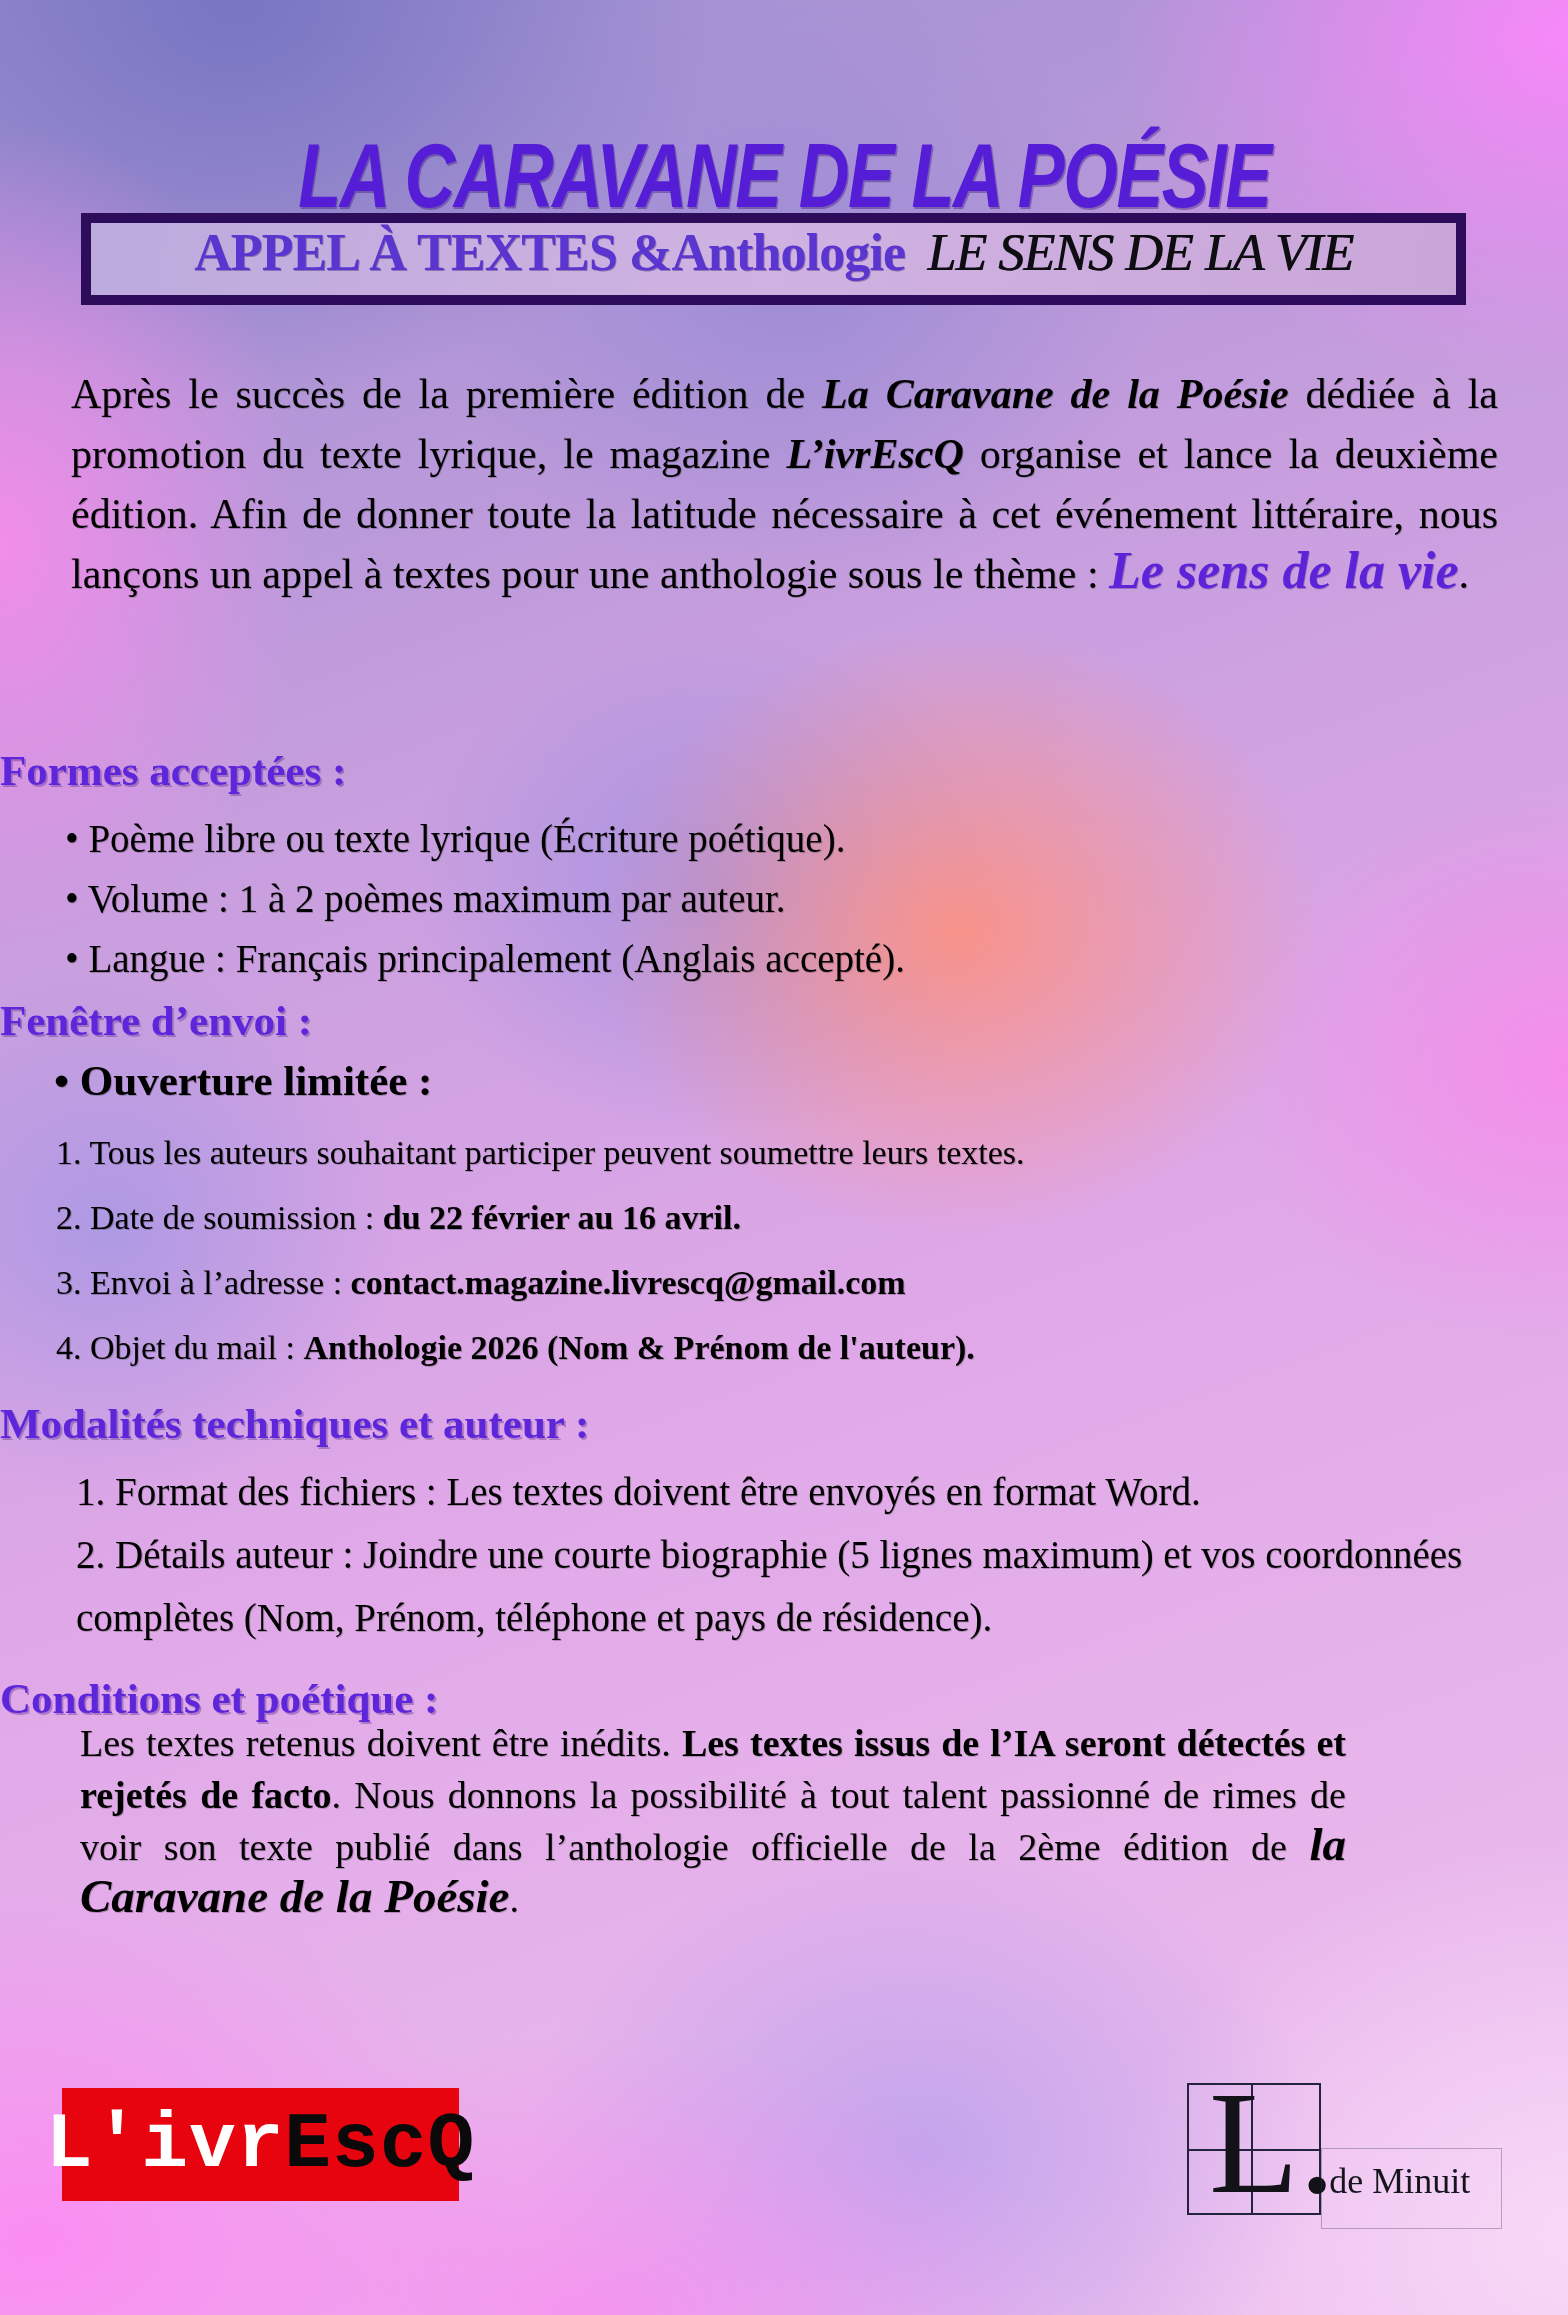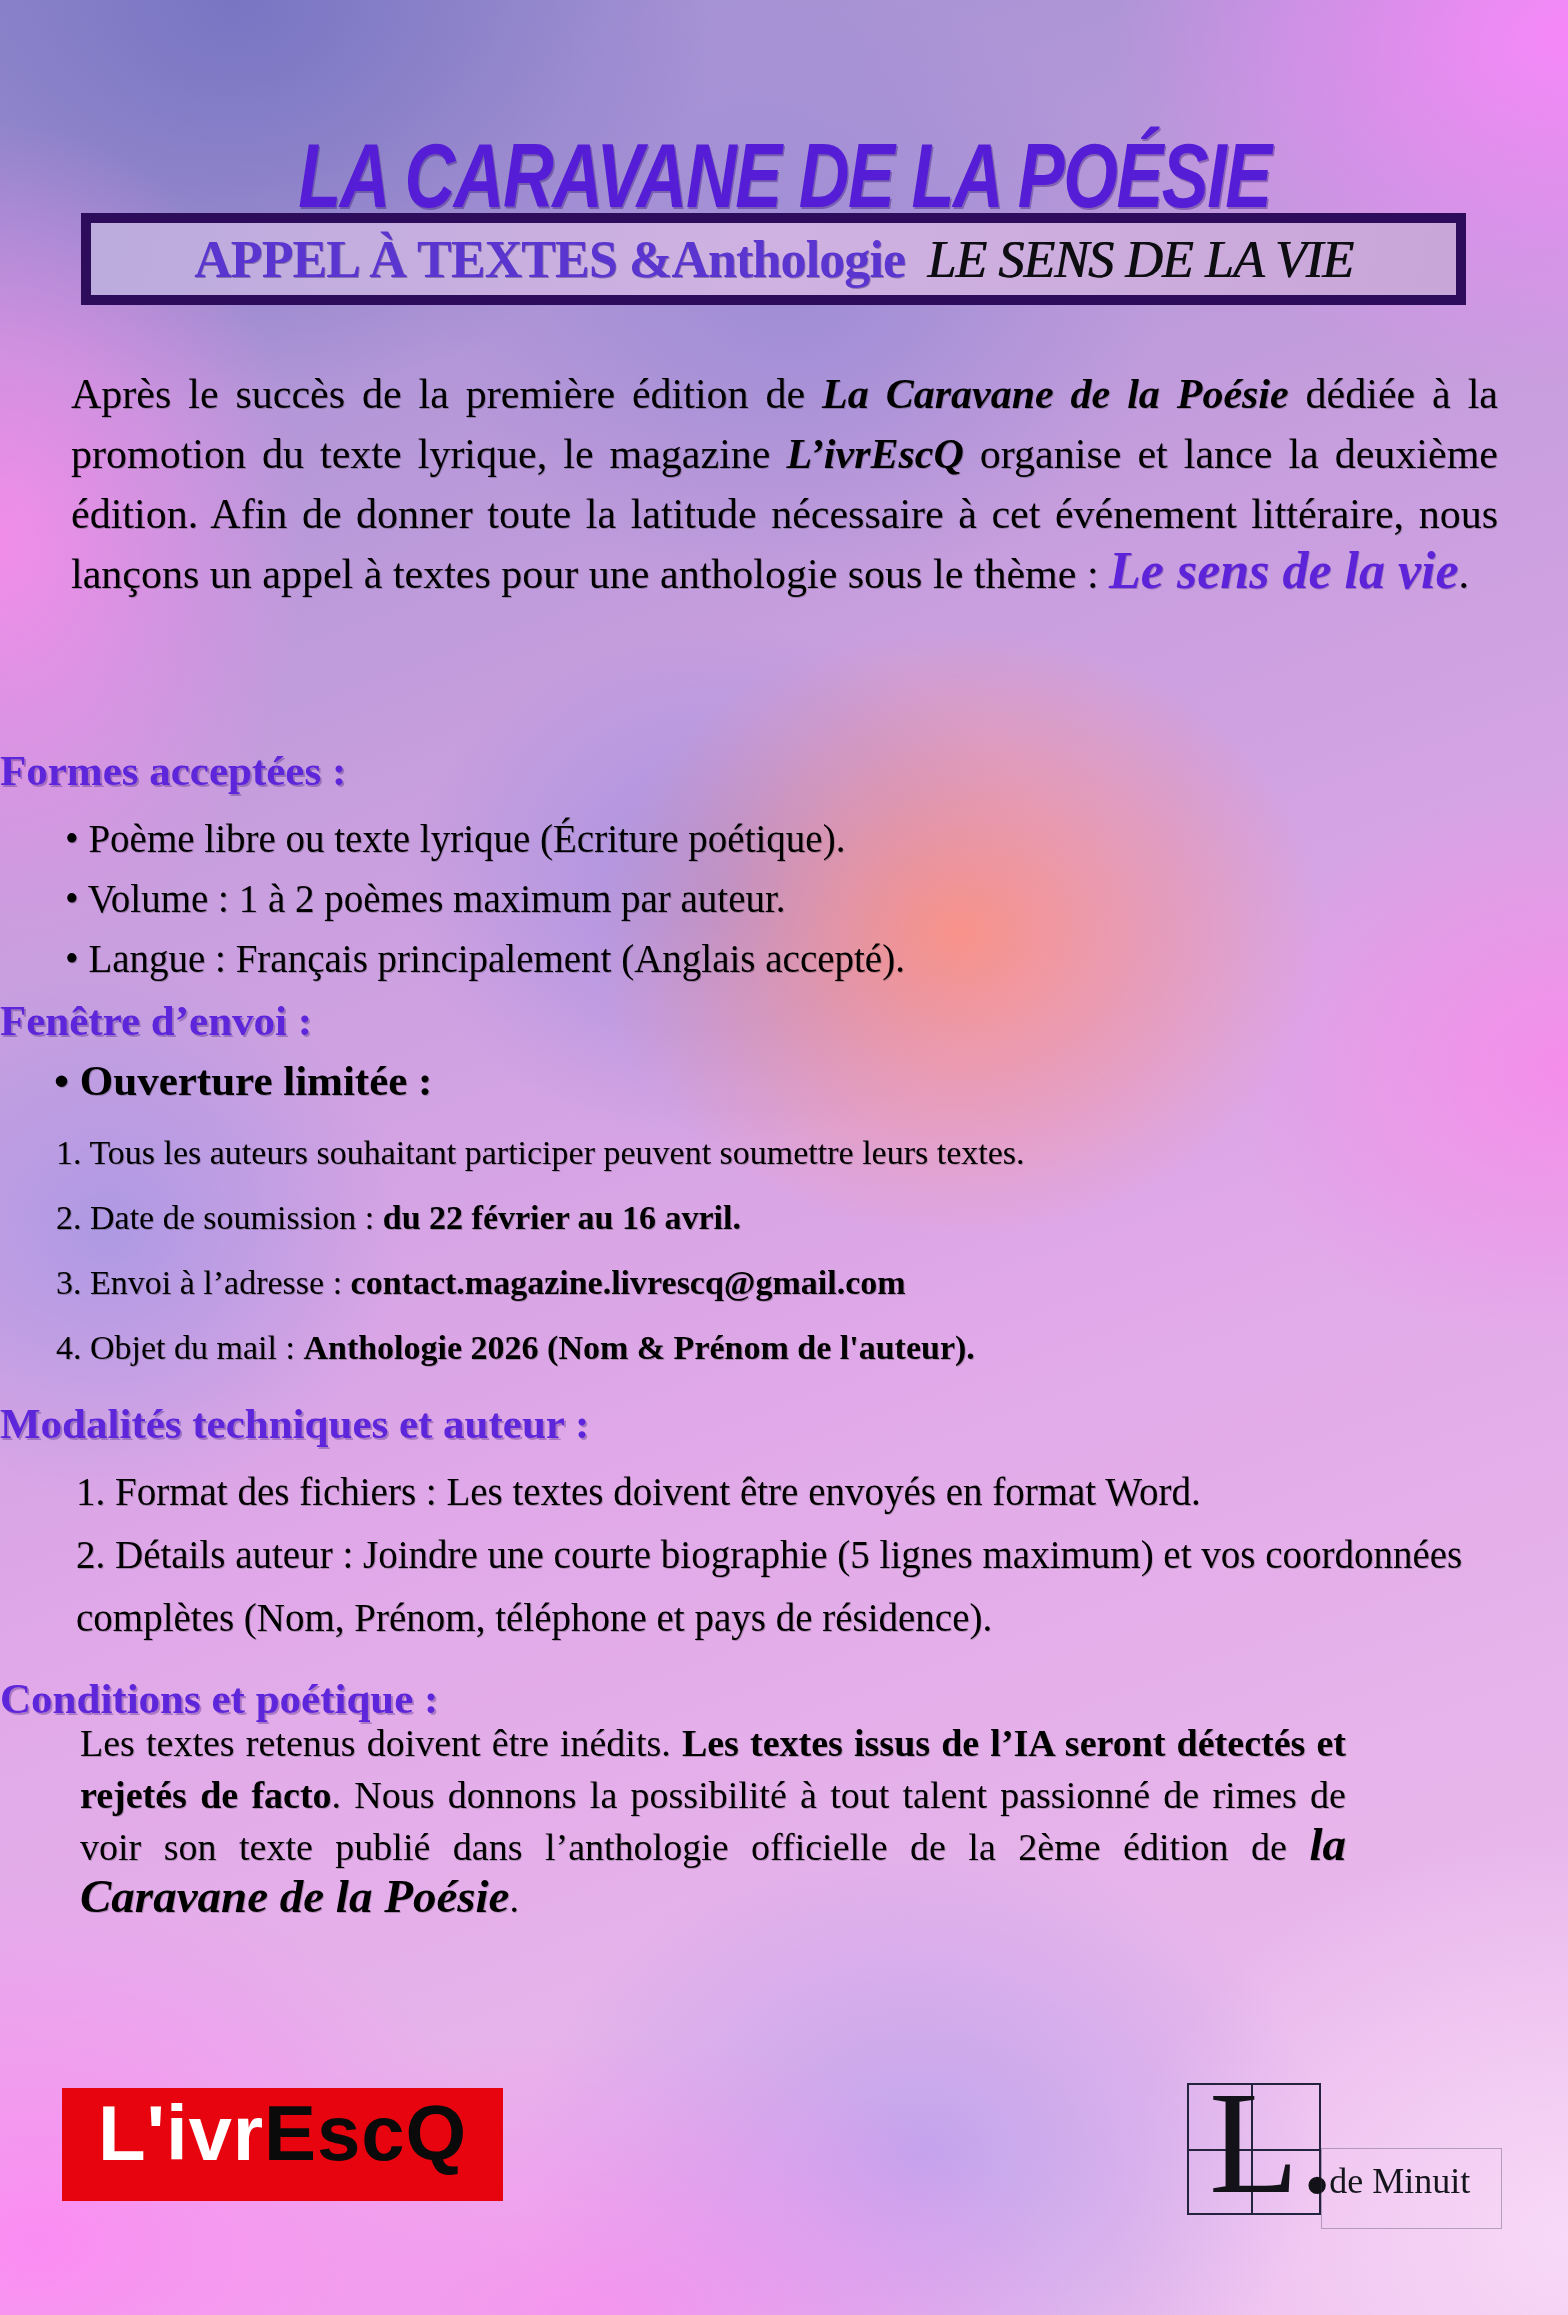--- a/index.html
+++ b/index.html
@@ -25,21 +25,21 @@
   .abs{position:absolute;}
   
   .title{top:71px;left:0;width:100%;text-align:center;
     font-family:"Liberation Sans",sans-serif;font-style:italic;font-weight:bold;
     font-size:90px;line-height:1;color:#561dd6;white-space:nowrap;
     text-shadow:1.8px 1.8px 0 rgba(40,5,110,0.35);}
   .title-inner{display:inline-block;transform:scaleX(0.78);letter-spacing:-1.8px;
     border-bottom:8.1px solid #561dd6;padding:0 9px 2.7px;}
   
   .banner{top:213px;left:81px;width:1385px;height:92px;box-sizing:border-box;
-    border:10px solid #2e0c5c;display:flex;align-items:center;justify-content:center;
+    border:10px solid #2e0c5c;display:flex;justify-content:center;
     background:linear-gradient(100deg,#bcabdd 0%,#cfb2e2 50%,#c9a6d8 100%);white-space:nowrap;}
   .banner-left{font-size:52px;font-weight:bold;color:#5b35cf;letter-spacing:-0.9px;
     margin-right:22px;text-shadow:0.9px 0.9px 0 rgba(30,5,80,0.35);}
   .banner-right{font-size:52px;font-style:italic;color:#0d0d12;letter-spacing:-0.9px;
     text-shadow:0.9px 0 0 #0d0d12;}
   
   .bodytext{text-shadow:0.9px 0.9px 0 rgba(0,0,0,0.22);}
   .intro{top:364px;left:71px;width:1427px;font-size:42px;line-height:60px;text-align:justify;margin:0;}
   .bi{font-weight:bold;font-style:italic;}
   .theme{font-weight:bold;font-style:italic;color:#5d23d8;font-size:52px;line-height:1;
@@ -55,23 +55,23 @@
   ul,ol{margin:0;padding:0;list-style:none;}
   .formes-list{top:809px;left:65px;width:1465px;font-size:39px;line-height:60px;}
   .formes-list li::before{content:"• ";}
   .ouverture{top:1057px;left:54px;font-size:43px;font-weight:bold;line-height:1.1;}
   .envoi-list{top:1120px;left:56px;width:1475px;font-size:34px;line-height:65px;}
   .b{font-weight:bold;}
   .modal-list{top:1460px;left:76px;width:1417px;font-size:39px;line-height:63px;text-align:left;}
   .conditions{top:1717px;left:80px;width:1266px;font-size:38px;line-height:52px;text-align:justify;margin:0;}
   .caravane{font-weight:bold;font-style:italic;font-size:47px;line-height:1;}
   
-  .livrescq{top:2088px;left:62px;width:441px;height:113px;background:#e8040f;
-    display:flex;align-items:flex-start;justify-content:center;
-    font-family:Liberation Sans, sans-serif;font-weight:bold;font-size:78px;letter-spacing:0.9px;white-space:nowrap;}
+  .livrescq{top:2088px;left:62px;width:397px;height:113px;background:#e8040f;
+    display:flex;align-items:center;justify-content:center;
+    font-family:Liberation Mono, monospace;font-weight:bold;font-size:78px;letter-spacing:0.9px;white-space:nowrap;}
   .lw{color:#ffffff;}
   .lb{color:#0a0a0a;}
   .minuit{top:2083px;left:1187px;width:326px;height:132px;}
   .minuit-square{position:absolute;left:0;top:0;width:134px;height:132px;box-sizing:border-box;
     border:2.7px solid #23233d;}
   .minuit-vline{position:absolute;left:62px;top:0;width:1.8px;height:100%;background:#23233d;}
   .minuit-hline{position:absolute;left:0;top:64px;width:100%;height:1.8px;background:#23233d;}
   .bigL{position:absolute;left:22px;top:-14.5px;font-size:147px;line-height:1;color:#121218;
     font-family:"Liberation Serif",serif;}
   .minuit-label{position:absolute;left:134px;top:65px;width:181px;height:81px;box-sizing:border-box;

